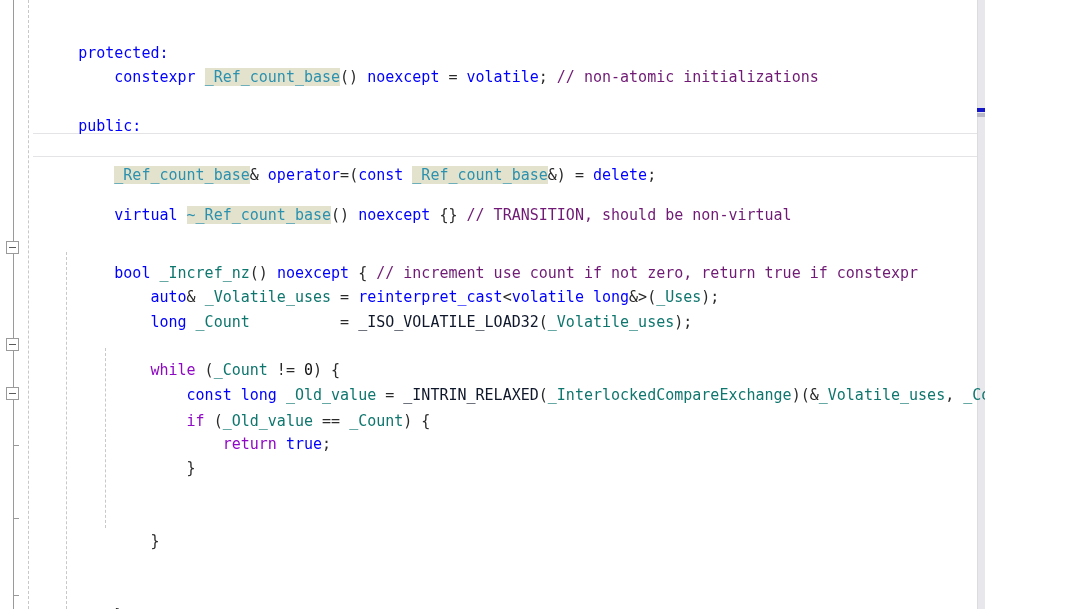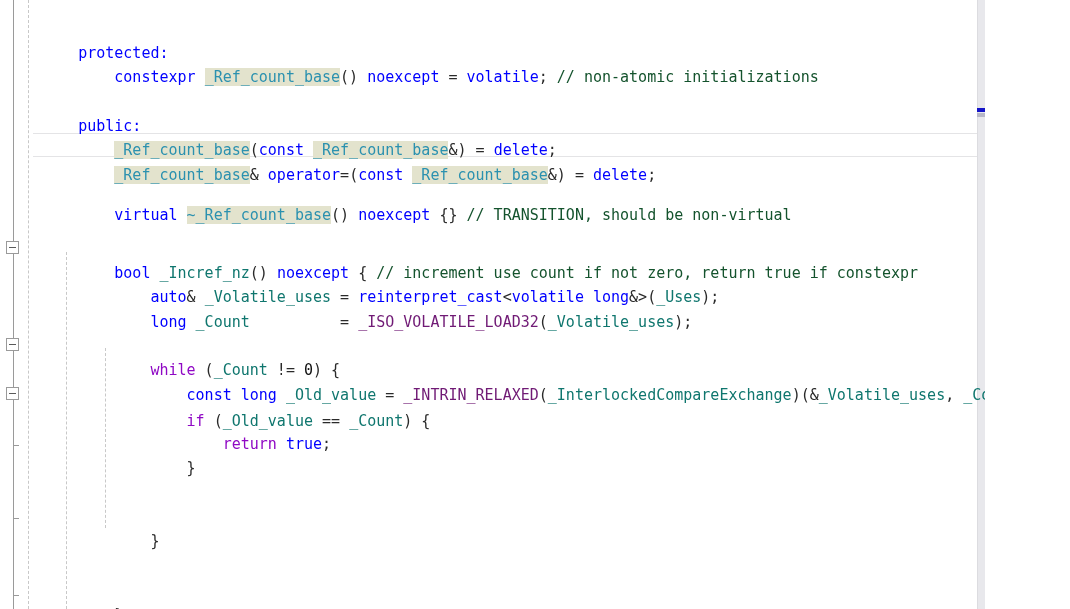--- a/index.html
+++ b/index.html
@@ -119,24 +119,24 @@
     white-space: pre;
     height: 24.5px;
     line-height: 24.5px;
   }
 
   
   .kw      { color: #0000ff; }   
   .kwc     { color: #8f08c4; }   
   .type    { color: #2b91af; }   
   .ident   { color: #0f766e; }   
-  .macro   { color: #701a75; }   
+  .macro   { color: #0f172a; }   
   .num     { color: #0f0f0f; }   
   .punc    { color: #2a2a2a; }   
-  .cmt     { color: #14532d; }   
+  .cmt     { color: #701a75; }   
   .op      { color: #2a2a2a; }
 
   
   .symhl {
     background: #e3e3cd;
   }
 
   
   .caret {
     display: inline-block;
@@ -184,23 +184,20 @@
     <div class="line" style="top:40px">
       <span class="punc">    </span><span class="kw">constexpr </span><span class="type symhl">_Ref_count_base</span><span class="punc">() </span><span class="kw">noexcept</span><span class="op"> = </span><span class="kw">volatile</span><span class="punc">; </span><span class="cmt">// non-atomic initializations</span>
     </div>
 
     <div class="line" style="top:65px"></div>
 
     <div class="line" style="top:89px">
       <span class="kw">public:</span>
     </div>
 
-    <div class="line" style="top:113px">
-      <span class="punc">    </span><span class="type symhl">_Ref_count_base</span><span class="punc">(</span><span class="kw">const </span><span class="type symhl">_Ref_count_base</span><span class="punc">&amp;) </span><span class="op">= </span><span class="kw">delete</span><span class="punc">;</span>
-    </div>
 
     <div class="line" style="top:138px">
       <span class="punc">    </span><span class="type symhl">_Ref_count_base</span><span class="punc">&amp; </span><span class="kw">operator</span><span class="op">=</span><span class="punc">(</span><span class="kw">const </span><span class="type symhl">_Ref</span><span class="caret"></span><span class="type symhl">_count_base</span><span class="punc">&amp;) </span><span class="op">= </span><span class="kw">delete</span><span class="punc">;</span>
     </div>
 
     <div class="line" style="top:162px"></div>
 
     <div class="line" style="top:178px">
       <span class="punc">    </span><span class="kw">virtual </span><span class="type symhl">~_Ref_count_base</span><span class="punc">() </span><span class="kw">noexcept</span><span class="punc"> {} </span><span class="cmt">// TRANSITION, should be non-virtual</span>
     </div>

